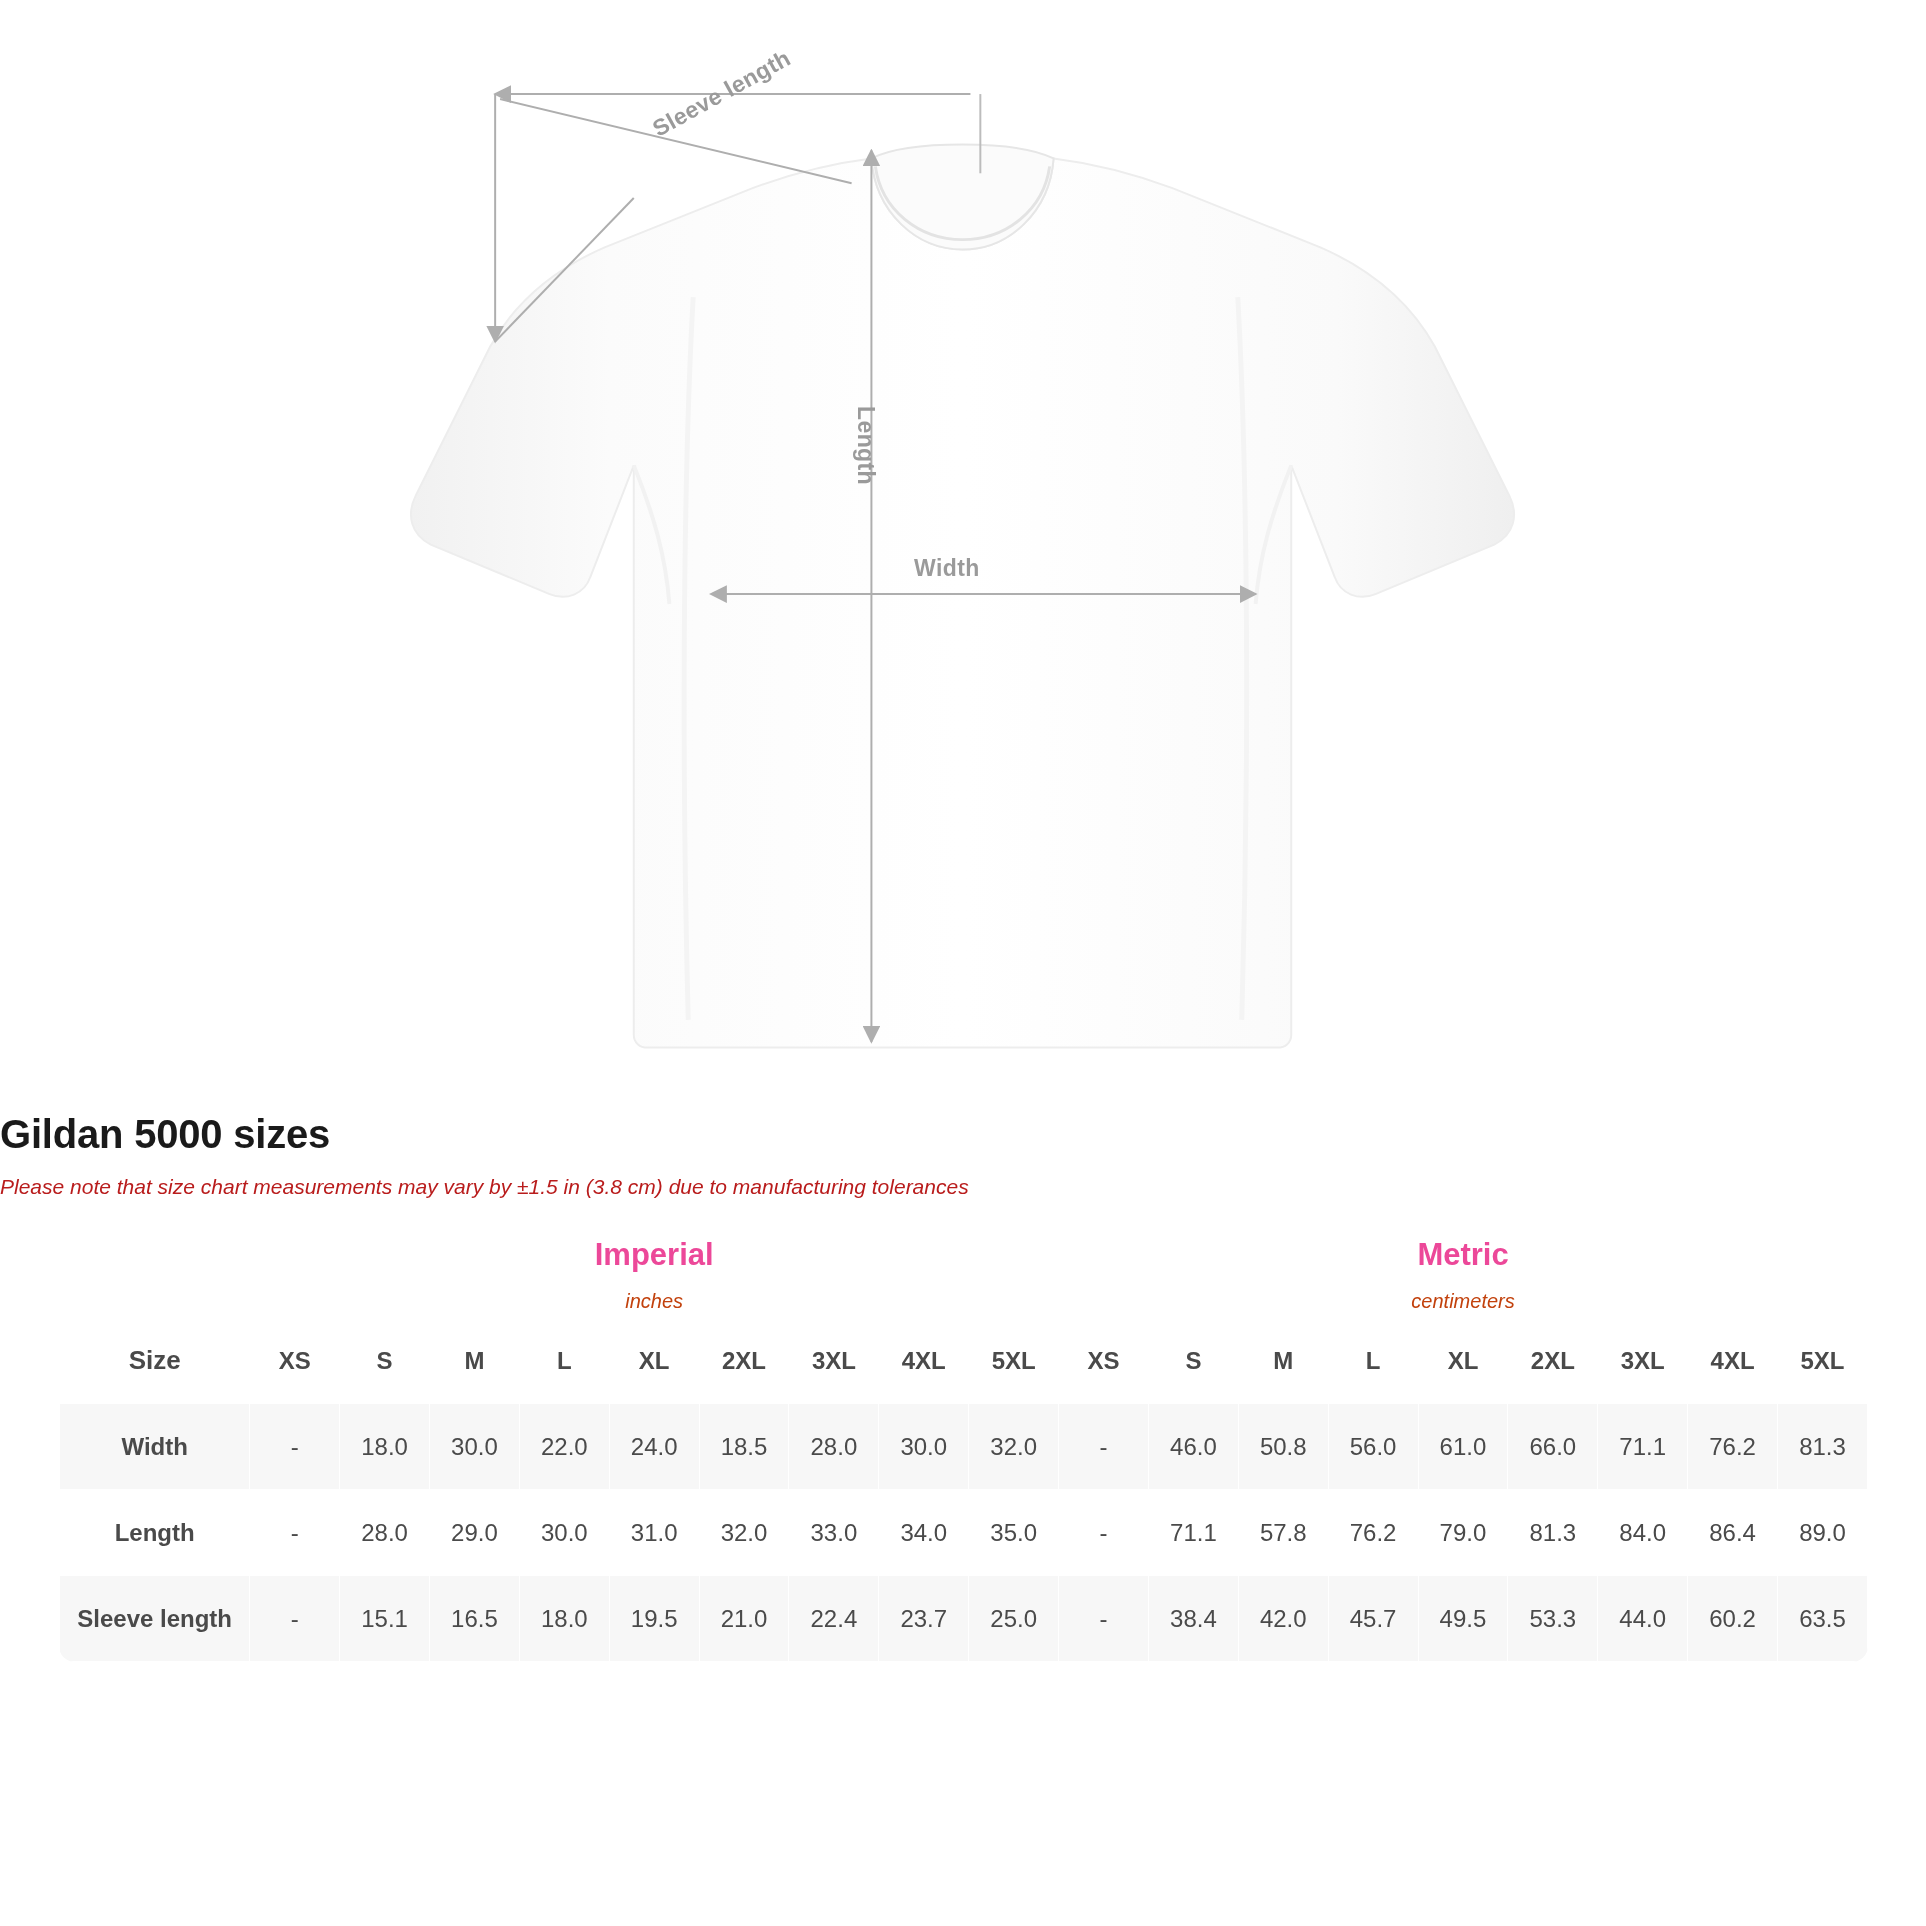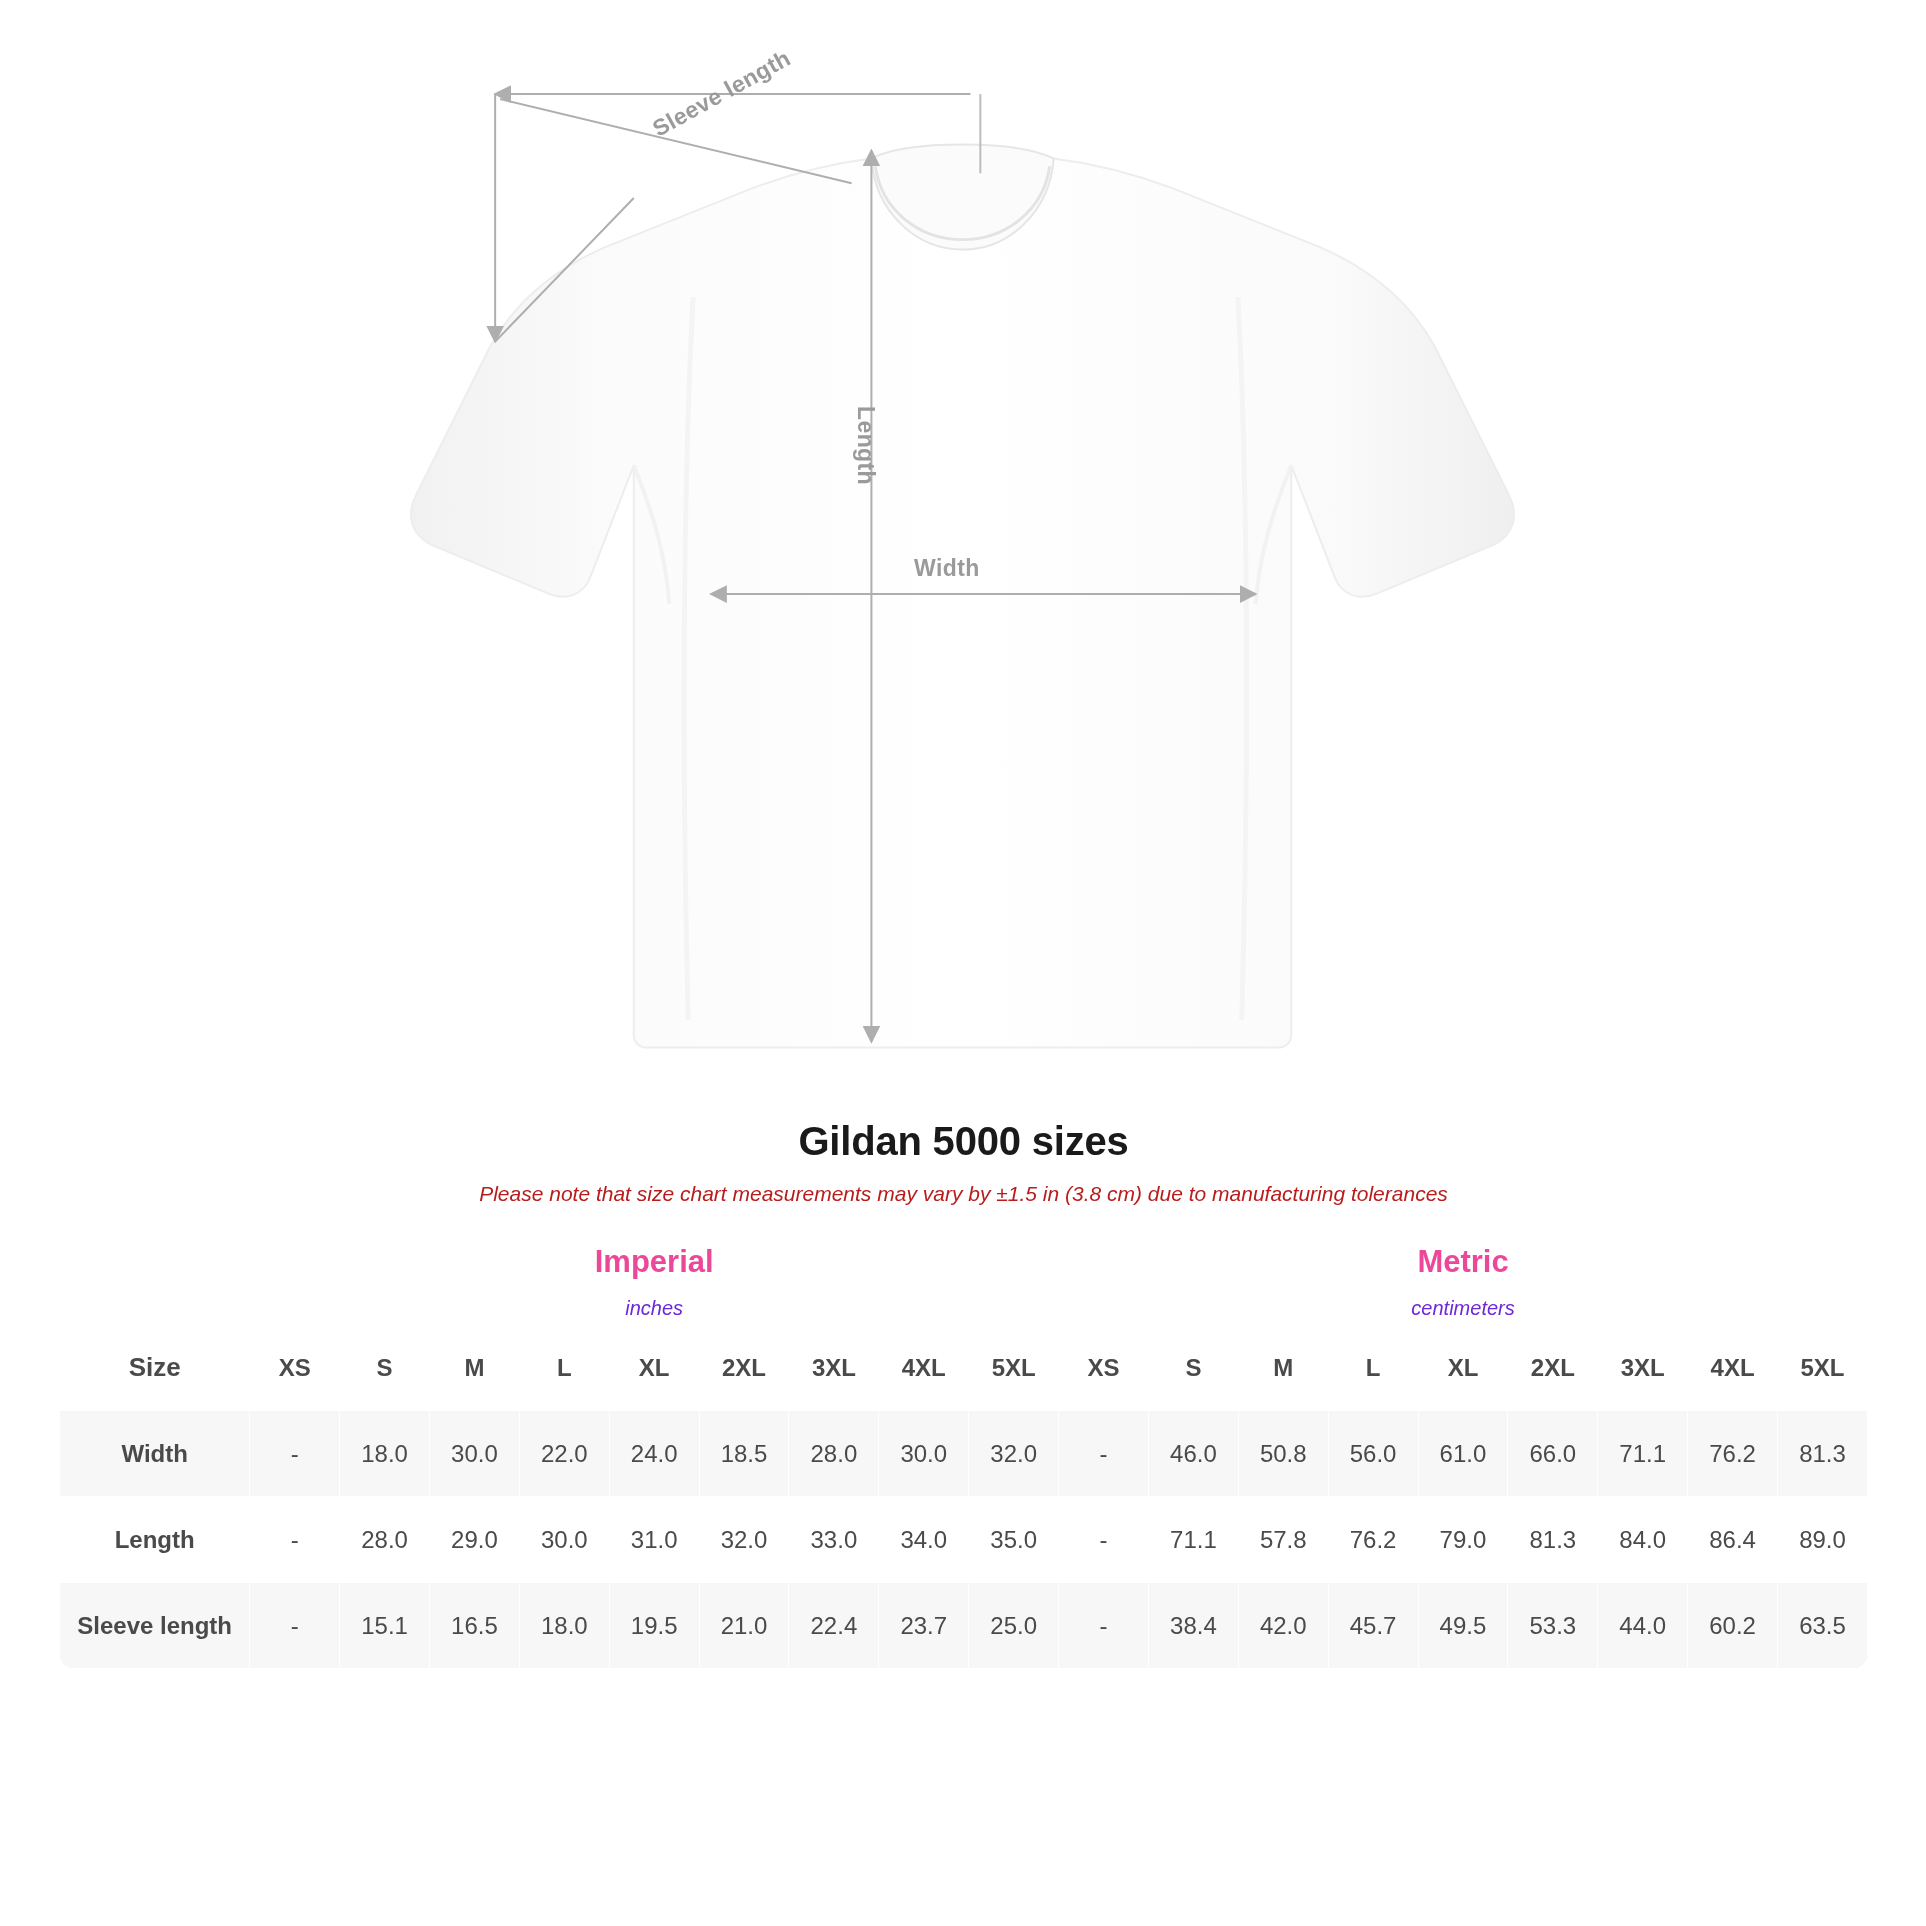--- a/index.html
+++ b/index.html
@@ -52,22 +52,21 @@
     transform: rotate(90deg);
     transform-origin: left top;
   }
   .lbl-width {
     left: 914px;
     top: 555px;
   }
 
   
   .title-block {
-    text-align: center;
-    margin-top: 10px;
+    margin-top: 3px;
   }
   .chart-title {
     font-size: 40px;
     font-weight: bold;
     color: #1a1a1a;
     margin: 0;
     letter-spacing: -0.2px;
   }
   .chart-note {
     font-size: 21px;
@@ -105,21 +104,21 @@
   }
   .sys-name {
     font-size: 31px;
     font-weight: bold;
     color: #ec4899;
     line-height: 1.25;
   }
   .sys-unit {
     font-size: 20px;
     font-style: italic;
-    color: #6d28d9;
+    color: #c2410c;
     margin-top: 16px;
   }
   
   .hdr-row td {
     background: #f7f7f7;
     font-weight: bold;
     color: #5a5a5a;
     font-size: 25px;
     height: 95px;
   }

